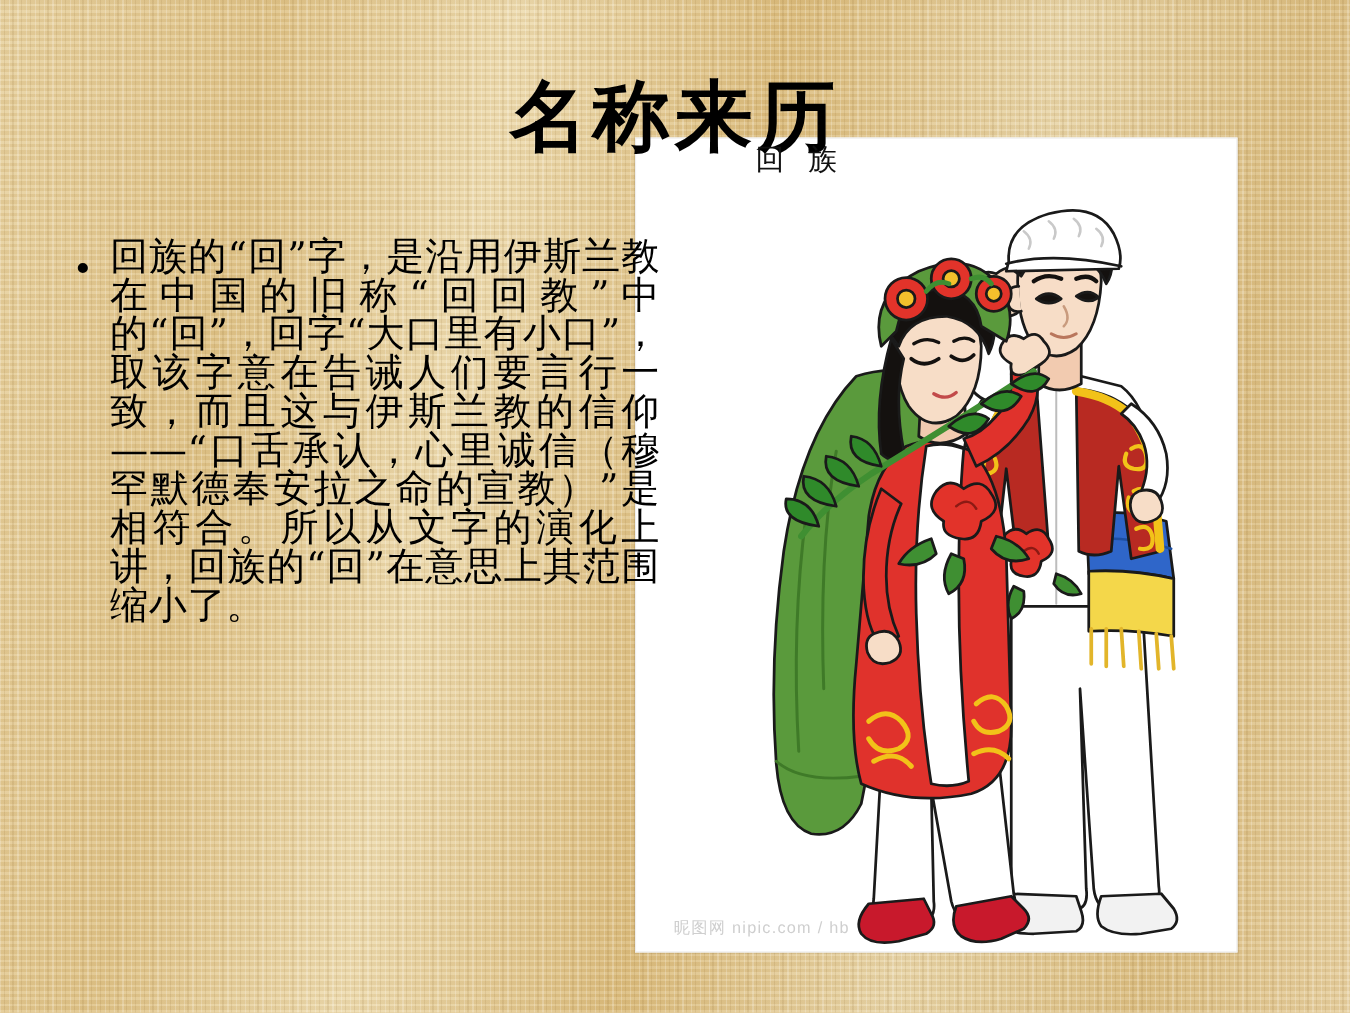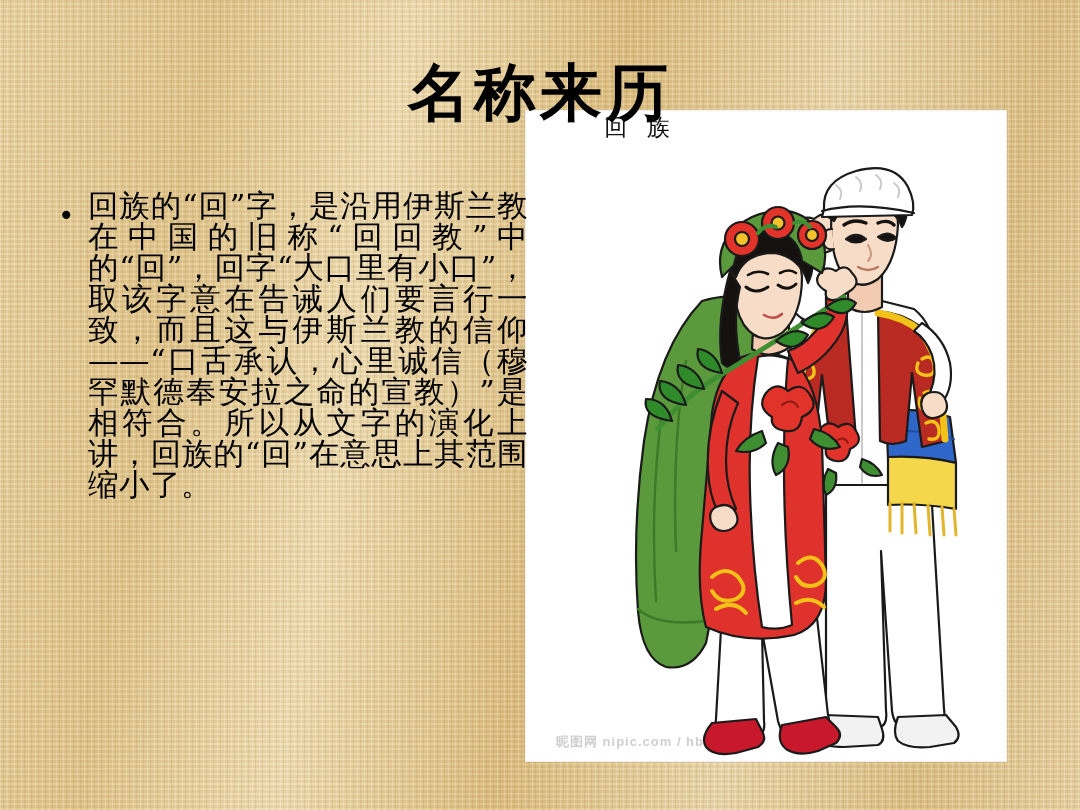--- a/index.html
+++ b/index.html
@@ -86,30 +86,29 @@
     font-family: "DejaVu Serif", serif;
     font-size: 30.5px;
     line-height: 31px;
     color: #000;
     text-align: justify;
     text-align-last: left;
     letter-spacing: 0.5px;
   }
   .photo-card {
     position: absolute;
-    left: 525px;
+    left: 508px;
     top: 110px;
     width: 480px;
     height: 650px;
     background: #ffffff;
     border: 1px solid #efefef;
     box-shadow: 0 0 2px rgba(0,0,0,0.10);
     overflow: hidden;
     z-index: 3;
-    font-weight: bold;
   }
   .photo-inner {
     position: relative;
     width: 100%;
     height: 100%;
     background: #ffffff;
   }
   .watermark-center {
     position: absolute;
     left: 120px;

